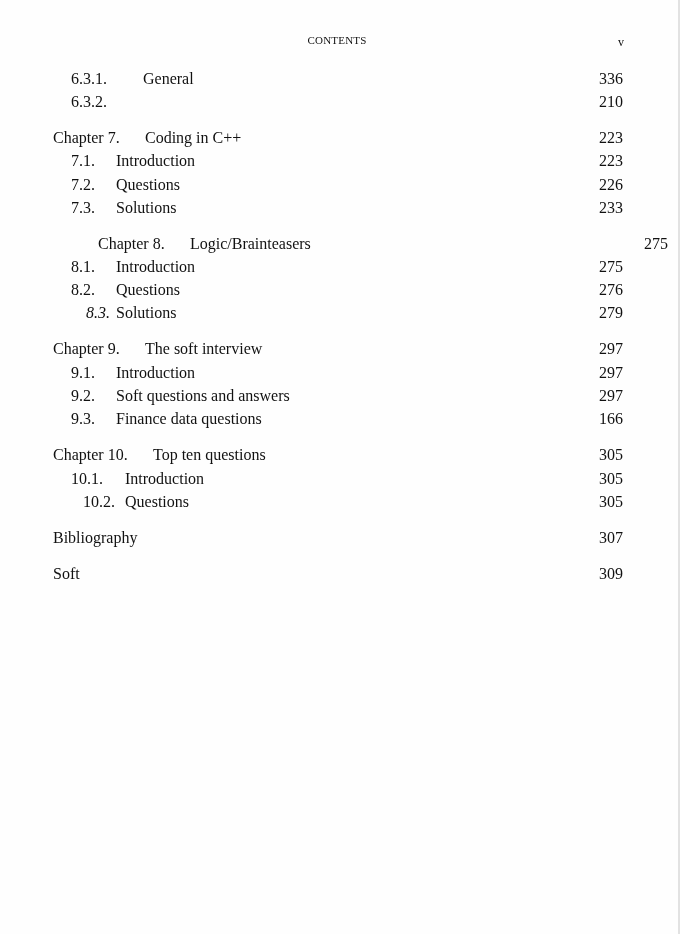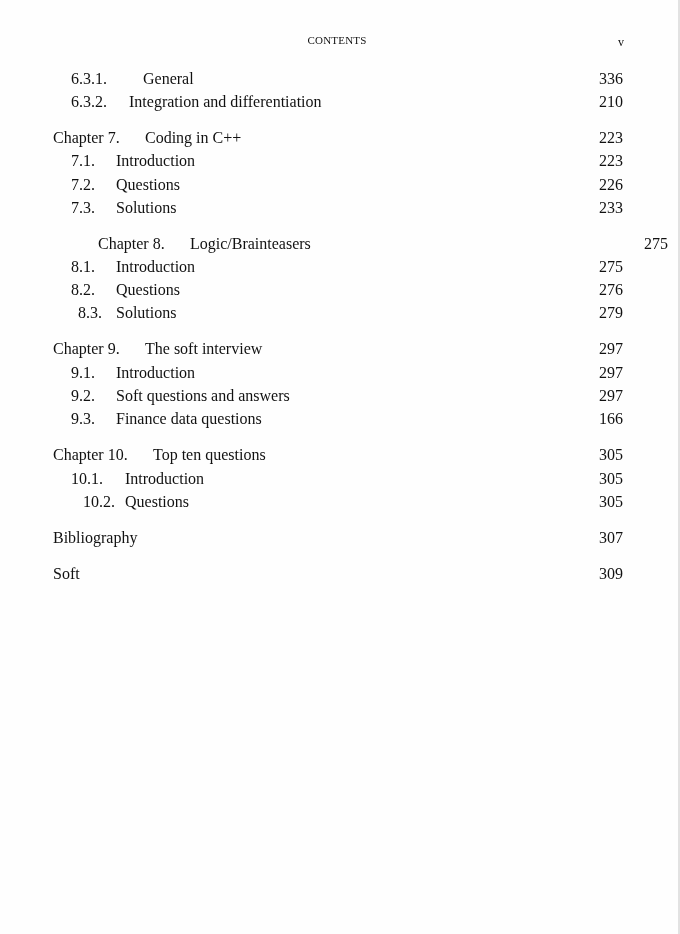--- a/index.html
+++ b/index.html
@@ -25,21 +25,20 @@
 </div>
 
 <div id="toc">
     <div class="row" style="top: 68px;">
       <span class="num" style="left: 71px;">6.3.1.</span>
       <span class="title" style="left: 143px;">General</span>
       <span class="page">336</span>
     </div>
     <div class="row" style="top: 91px;">
       <span class="num" style="left: 71px;">6.3.2.</span>
-      <span class="title" style="left: 129px;">Integration and differentiation</span>
       <span class="page">210</span>
     </div>
     <div class="row" style="top: 127px;">
       <span class="num" style="left: 53px;">Chapter 7.</span>
       <span class="title" style="left: 145px;">Coding in C++</span>
       <span class="page">223</span>
     </div>
     <div class="row" style="top: 150px;">
       <span class="num" style="left: 71px;">7.1.</span>
       <span class="title" style="left: 116px;">Introduction</span>
@@ -64,21 +63,21 @@
       <span class="num" style="left: 71px;">8.1.</span>
       <span class="title" style="left: 116px;">Introduction</span>
       <span class="page">275</span>
     </div>
     <div class="row" style="top: 279px;">
       <span class="num" style="left: 71px;">8.2.</span>
       <span class="title" style="left: 116px;">Questions</span>
       <span class="page">276</span>
     </div>
     <div class="row" style="top: 302px;">
-      <span class="num" style="left: 78px;">8.3.</span>
+      <span class="num" style="left: 86px; font-style: italic;">8.3.</span>
       <span class="title" style="left: 116px;">Solutions</span>
       <span class="page">279</span>
     </div>
     <div class="row" style="top: 338px;">
       <span class="num" style="left: 53px;">Chapter 9.</span>
       <span class="title" style="left: 145px;">The soft interview</span>
       <span class="page">297</span>
     </div>
     <div class="row" style="top: 362px;">
       <span class="num" style="left: 71px;">9.1.</span>

